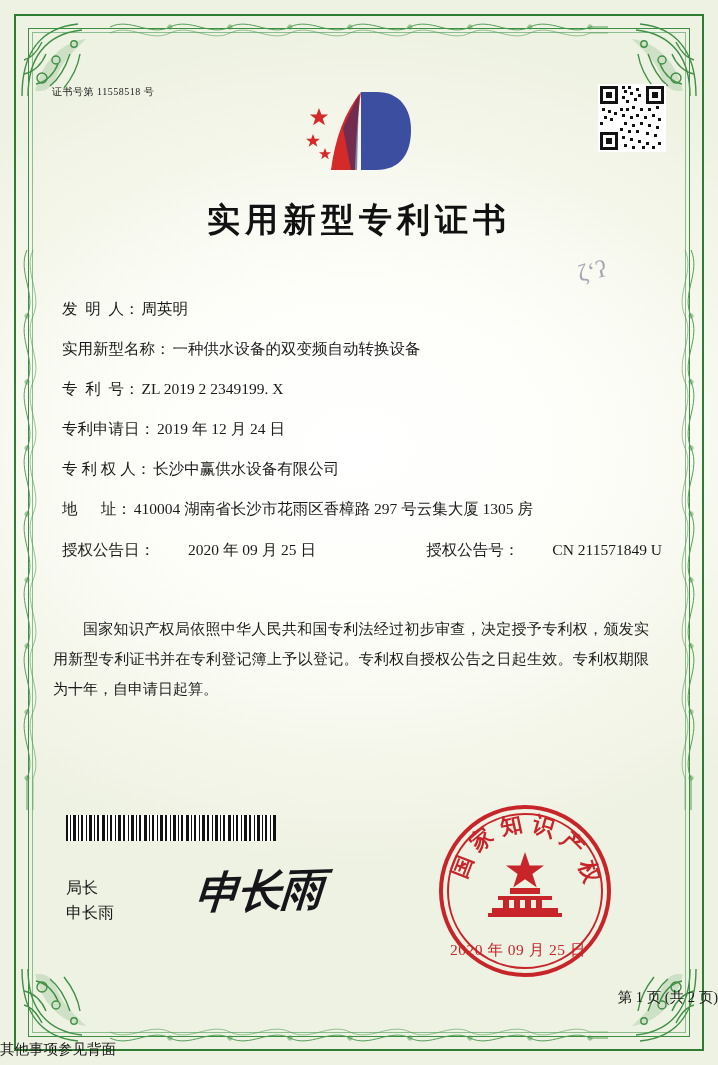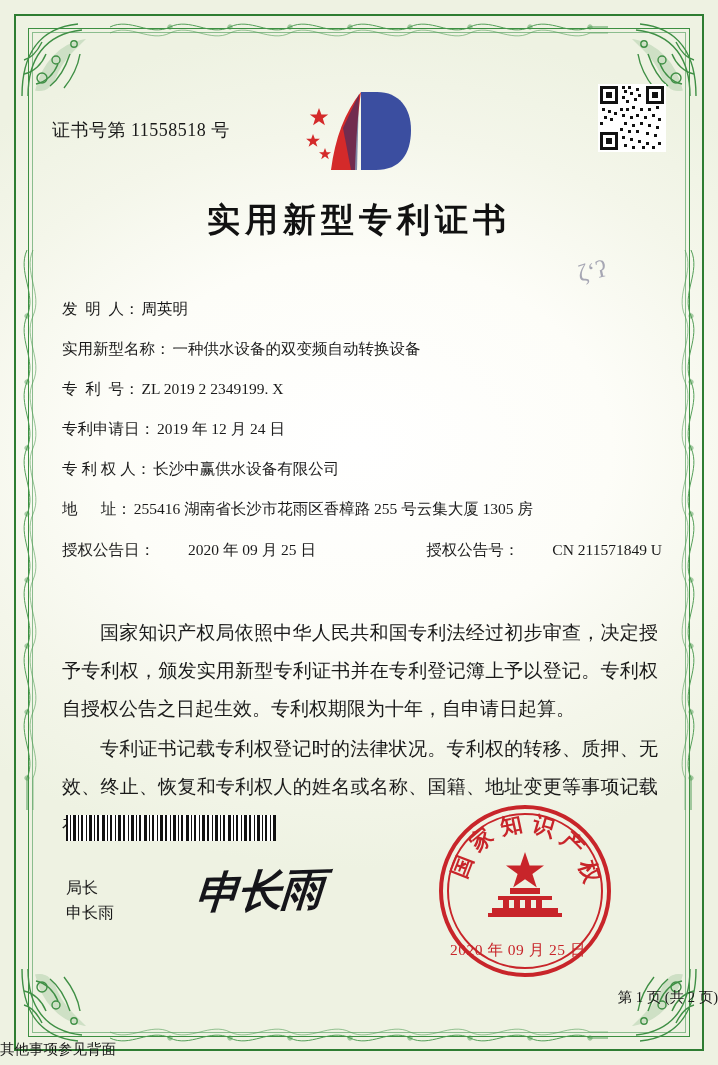--- a/index.html
+++ b/index.html
@@ -64,24 +64,23 @@
   .edge-top  { left: 110px; top: 14px;  width: 498px; height: 26px; }
   .edge-bot  { left: 110px; bottom: 14px; width: 498px; height: 26px; transform: scaleY(-1); }
   .edge-left { left: 14px; top: 250px; width: 26px; height: 560px; }
   .edge-right{ right: 14px; top: 250px; width: 26px; height: 560px; transform: scaleX(-1); }
   .edge-deco svg { display:block; width:100%; height:100%; }
 
   
   .cert-no {
     position: absolute;
     left: 52px; top: 85px;
-    font-size: 18px;
+    font-size: 10px;
     letter-spacing: .5px;
     font-family: "Liberation Serif", serif;
-    margin-top: 33px;
   }
   .logo {
     position: absolute;
     left: 299px; top: 82px;
     width: 120px; height: 98px;
   }
   .logo svg { display: block; }
   .qr {
     position: absolute;
     right: 52px; top: 84px;
@@ -128,23 +127,23 @@
   }
   .field-value {
     margin-left: 2px;
   }
   .field-row.dual { justify-content: space-between; }
   .field-row.dual .spacer { width: 48px; flex: none; }
 
   
   .paras {
     position: absolute;
-    left: 62px; top: 614px;
+    left: 53px; top: 614px;
     width: 596px;
-    font-size: 19px;
+    font-size: 15px;
     line-height: 2.0;
     text-align: justify;
   }
   .para { text-indent: 2em; margin: 0 0 2px 0; }
 
   
   .barcode {
     position: absolute;
     left: 66px; top: 815px;
     width: 210px; height: 26px;
@@ -430,34 +429,33 @@
     <div class="field-row">
       <span class="field-label">专利申请日：</span>
       <span class="field-value">2019 年 12 月 24 日</span>
     </div>
     <div class="field-row">
       <span class="field-label">专 利 权 人：</span>
       <span class="field-value">长沙中赢供水设备有限公司</span>
     </div>
     <div class="field-row">
       <span class="field-label">地      址：</span>
-      <span class="field-value">255416 湖南省长沙市花雨区香樟路 255 号云集大厦 1305 房</span>
+      <span class="field-value">410004 湖南省长沙市花雨区香樟路 297 号云集大厦 1305 房</span>
     </div>
     <div class="field-row dual">
       <span class="field-label">授权公告日：</span>
       <span class="field-value">2020 年 09 月 25 日</span>
       <span class="spacer"></span>
       <span class="field-label">授权公告号：</span>
       <span class="field-value">CN 211571849 U</span>
     </div>
   </div>
 
   <div class="paras">
     <p class="para">国家知识产权局依照中华人民共和国专利法经过初步审查，决定授予专利权，颁发实用新型专利证书并在专利登记簿上予以登记。专利权自授权公告之日起生效。专利权期限为十年，自申请日起算。</p>
-    <p class="para">专利证书记载专利权登记时的法律状况。专利权的转移、质押、无效、终止、恢复和专利权人的姓名或名称、国籍、地址变更等事项记载在专利登记簿上。</p>
   </div>
 
   <div class="barcode">
     <svg viewBox="0 0 210 26" shape-rendering="crispEdges">
       <rect width="210" height="26" fill="#fff"></rect>
       <g fill="#111">
         <rect x="0" y="0" width="2" height="26"></rect>
           <rect x="4" y="0" width="1" height="26"></rect>
           <rect x="7" y="0" width="3" height="26"></rect>
         <rect x="12" y="0" width="1" height="26"></rect>

